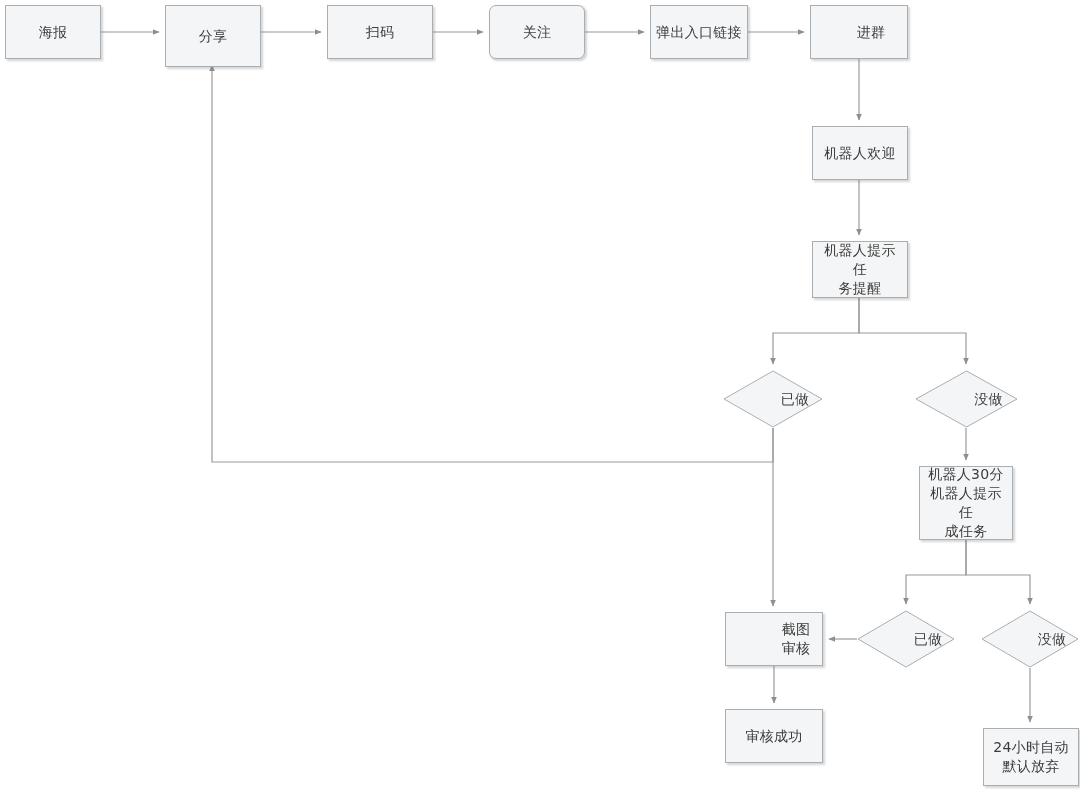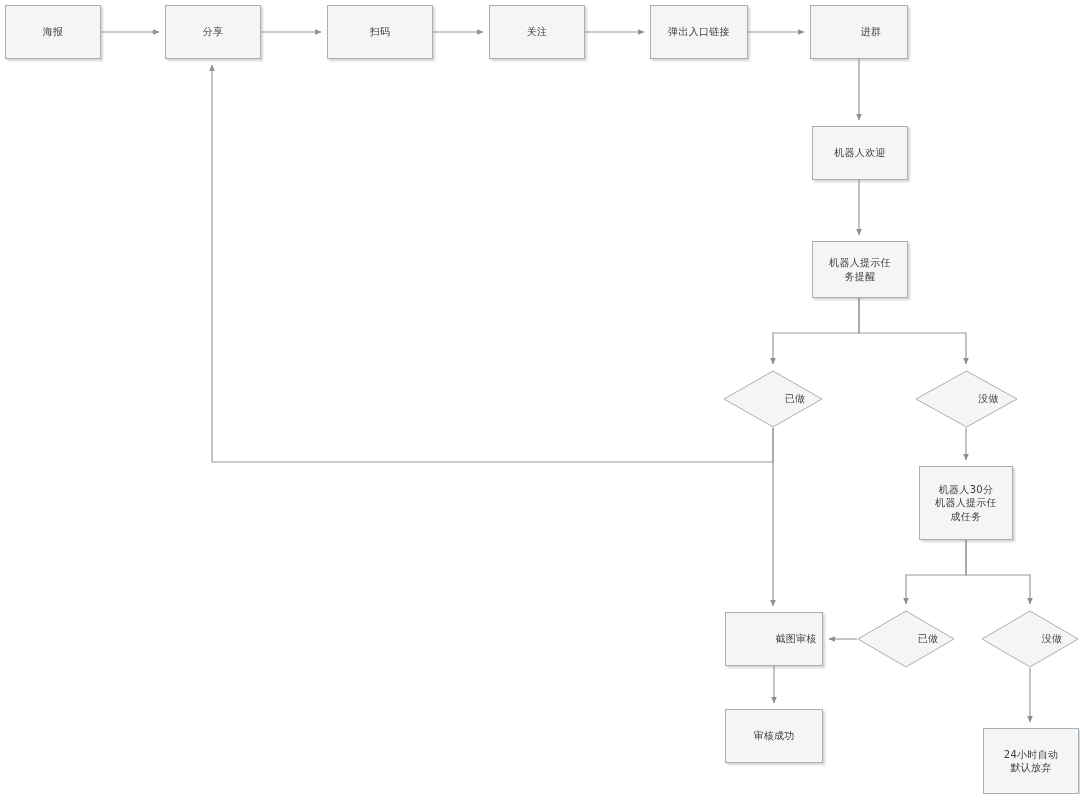--- a/index.html
+++ b/index.html
@@ -27,21 +27,21 @@
     pointer-events: none;
   }
   .node {
     position: absolute;
     box-sizing: border-box;
     display: flex;
     align-items: center;
     justify-content: center;
     text-align: center;
     color: #3c3c3c;
-    font-size: 10px;
+    font-size: 14px;
     line-height: 1.35;
     letter-spacing: 0.3px;
   }
   .node.box {
     background: #f4f5f6;
     border: 1px solid #a9aeb3;
     box-shadow: 1.5px 1.5px 2px rgba(120,120,120,0.30);
   }
   .node.box .label {
     padding: 0 5px;
@@ -93,27 +93,27 @@
         <path d="M 966 540 L 966 575 L 1030 575 L 1030 604" marker-end="url(#arrowhead)"></path>
         <path d="M 857 639 L 829 639" marker-end="url(#arrowhead)"></path>
         <path d="M 774 666 L 774 703" marker-end="url(#arrowhead)"></path>
         <path d="M 1030 668 L 1030 722" marker-end="url(#arrowhead)"></path>
       </g>
   </svg>
   <div id="node-layer">
       <div class="node box" style="left: 5px; top: 5px; width: 96px; height: 54px;">
         <span class="label">海报</span>
       </div>
-      <div class="node box" style="left: 165px; top: 5px; width: 96px; height: 54px;">
+      <div class="node box" style="left: 165px; top: 5px; width: 96px; height: 62px;">
         <span class="label">分享</span>
       </div>
       <div class="node box" style="left: 327px; top: 5px; width: 106px; height: 54px;">
         <span class="label">扫码</span>
       </div>
-      <div class="node box" style="left: 489px; top: 5px; width: 96px; height: 54px;">
+      <div class="node box" style="left: 489px; top: 5px; width: 96px; height: 54px; border-radius: 7px;">
         <span class="label">关注</span>
       </div>
       <div class="node box" style="left: 650px; top: 5px; width: 98px; height: 54px;">
         <span class="label">弹出入口链接</span>
       </div>
       <div class="node box" style="left: 810px; top: 5px; width: 98px; height: 54px; padding-left: 24px;">
         <span class="label">进群</span>
       </div>
       <div class="node box" style="left: 812px; top: 126px; width: 96px; height: 54px;">
         <span class="label">机器人欢迎</span>
@@ -150,18 +150,18 @@
       </div>
       <div class="node diamond" style="left: 981px; top: 610px; width: 98px; height: 58px;">
         <svg class="dia-shape" viewBox="0 0 98 58" preserveAspectRatio="none">
           <polygon points="49,1 97,29 49,57 1,29" fill="#f4f5f6" stroke="#a9aeb3" stroke-width="1"></polygon>
         </svg>
         <span class="label">没做</span>
       </div>
       <div class="node box" style="left: 725px; top: 709px; width: 98px; height: 54px;">
         <span class="label">审核成功</span>
       </div>
-      <div class="node box" style="left: 983px; top: 728px; width: 96px; height: 66px;">
+      <div class="node box" style="left: 983px; top: 728px; width: 96px; height: 58px;">
         <span class="label">24小时自动
 默认放弃</span>
       </div>
     </div>
 </div>
 
 </body></html>

